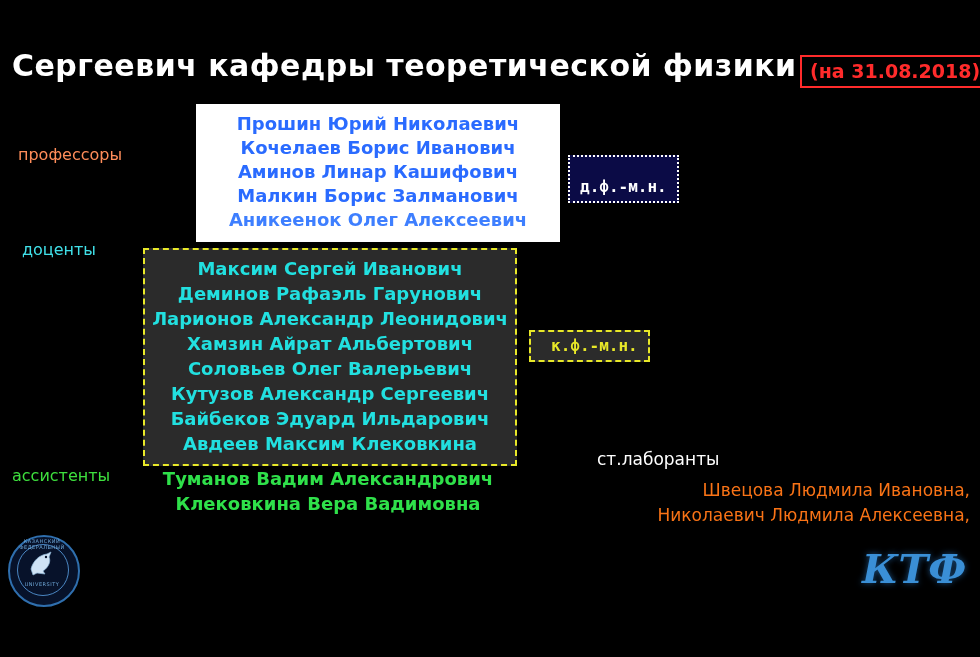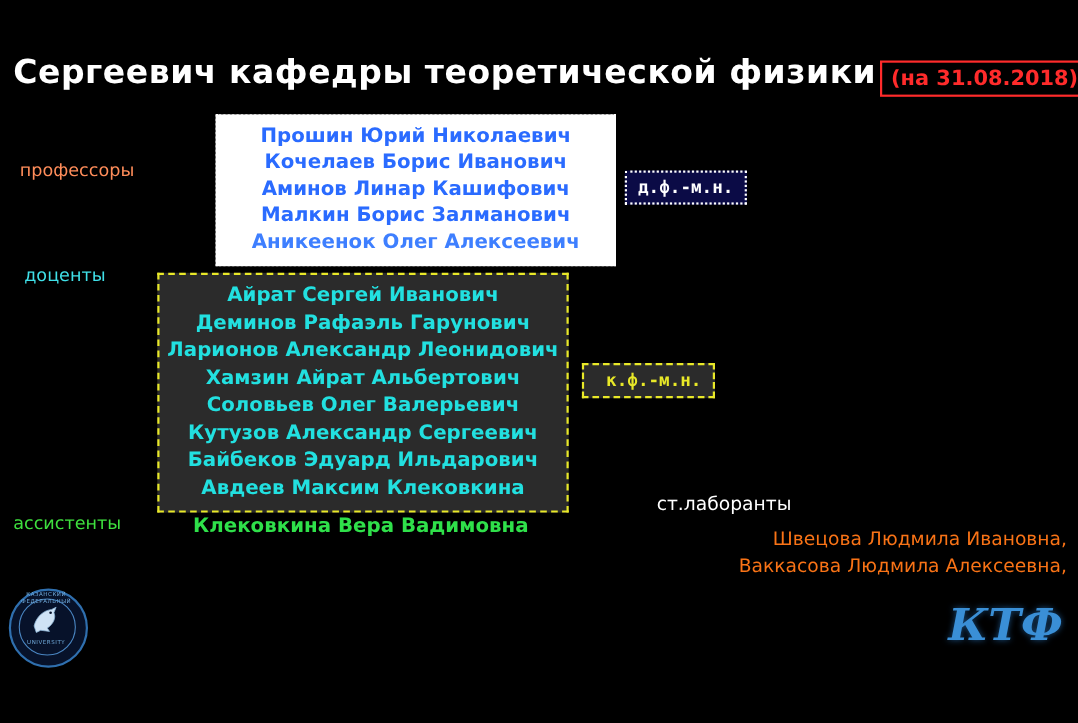--- a/index.html
+++ b/index.html
@@ -87,21 +87,21 @@
   .badge-dfmn {
     position: absolute;
     left: 568px;
     top: 155px;
     border: 2px dotted #ffffff;
     background: #0b0b46;
     color: #ffffff;
     font-family: "DejaVu Sans Mono", monospace;
     font-size: 16px;
     font-weight: bold;
-    padding: 3px 10px 5px 10px;
+    padding: 20px 10px 5px 10px;
     white-space: nowrap;
   }
 
   
   .doc-box {
     position: absolute;
     left: 143px;
     top: 248px;
     width: 370px;
     padding: 6px 0 8px 0;
@@ -253,40 +253,41 @@
     <div class="name">Прошин Юрий Николаевич</div>
     <div class="name">Кочелаев Борис Иванович</div>
     <div class="name">Аминов Линар Кашифович</div>
     <div class="name">Малкин Борис Залманович</div>
     <div class="name last">Аникеенок Олег Алексеевич</div>
   </div>
 
   <div class="badge-dfmn">д.ф.-м.н.</div>
 
   <div class="doc-box">
-    <div class="name">Айрат Сергей Иванович</div>
+    <div class="name">Максим Сергей Иванович</div>
     <div class="name">Деминов Рафаэль Гарунович</div>
     <div class="name">Ларионов Александр Леонидович</div>
     <div class="name">Хамзин Айрат Альбертович</div>
     <div class="name">Соловьев Олег Валерьевич</div>
     <div class="name">Кутузов Александр Сергеевич</div>
     <div class="name">Байбеков Эдуард Ильдарович</div>
     <div class="name">Авдеев Максим Клековкина</div>
   </div>
 
   <div class="badge-kfmn">к.ф.-м.н.</div>
 
   <div class="assist-list">
+    <div class="name">Туманов Вадим Александрович</div>
     <div class="name">Клековкина Вера Вадимовна</div>
   </div>
 
   <div class="lab-title">ст.лаборанты</div>
   <div class="lab-list">
     <div class="name">Швецова Людмила Ивановна,</div>
-    <div class="name">Ваккасова Людмила Алексеевна,</div>
+    <div class="name">Николаевич Людмила Алексеевна,</div>
   </div>
 
   <div class="kfu-logo">
     <div class="ring"></div>
     <div class="inner"></div>
     <div class="ring-text-top">КАЗАНСКИЙ ФЕДЕРАЛЬНЫЙ</div>
     <div class="griffin">
       <svg width="30" height="28" viewBox="0 0 30 28" aria-hidden="true">
         <path d="M4 20 C6 12, 12 6, 20 5 L24 3 L22 8 C24 12, 22 18, 16 22 L18 25 L10 24 L6 26 Z" fill="#cfe3f5" stroke="#8fb8d9" stroke-width="0.7"></path>
         <circle cx="19" cy="8" r="1.2" fill="#07122a"></circle>

